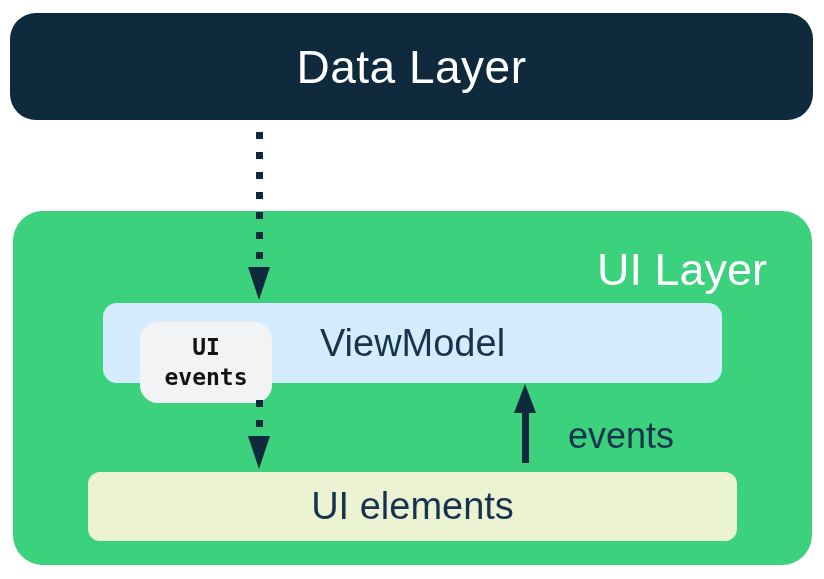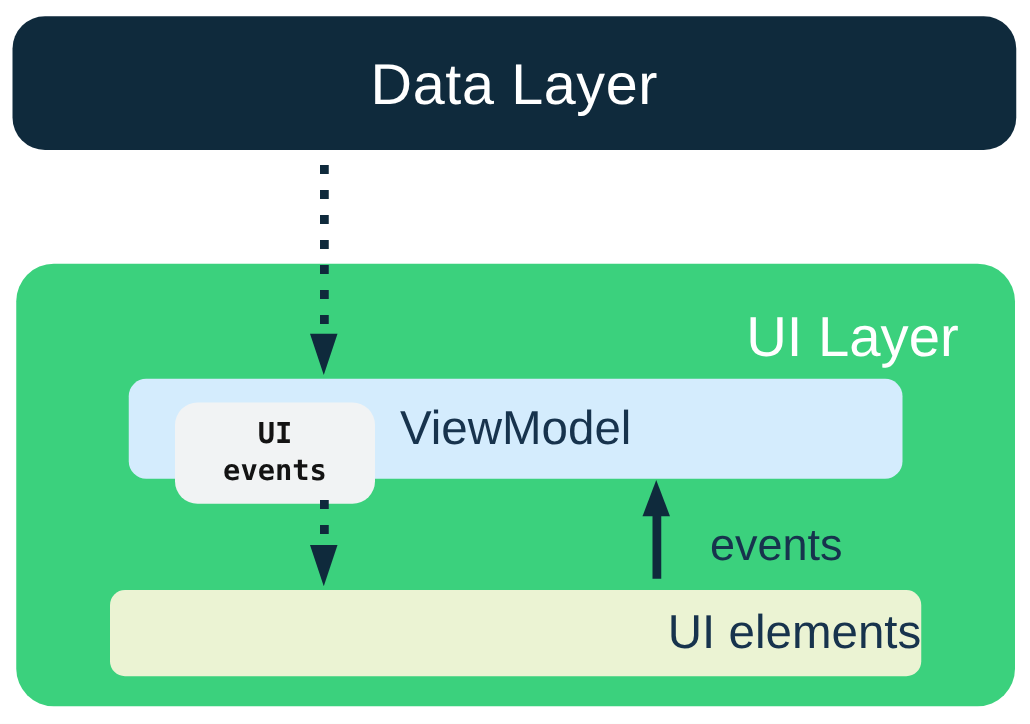--- a/index.html
+++ b/index.html
@@ -107,21 +107,21 @@
     border-radius: 14px;
   }
   .viewmodel .title {
     color: var(--label-navy);
     font-size: 38px;
   }
 
   
   .ui-state {
     left: 140px; top: 322px;
-    width: 160px; height: 81px;
+    width: 132px; height: 81px;
     background: var(--ui-state-gray);
     border-radius: 18px;
     flex-direction: column;
   }
   .ui-state .line {
     font-family: "DejaVu Sans Mono", monospace;
     font-weight: bold;
     font-size: 23px;
     line-height: 1.3;
     color: var(--ui-state-text);
@@ -149,21 +149,20 @@
     color: var(--label-navy);
     font-size: 36px;
   }
 
   
   .ui-elements {
     left: 88px; top: 472px;
     width: 649px; height: 69px;
     background: var(--ui-elements-cream);
     border-radius: 12px;
-    justify-content: flex-end;
   }
   .ui-elements .title {
     color: var(--label-navy);
     font-size: 38px;
   }
 </style>
 </head>
 <body>
 
 <div class="canvas">

